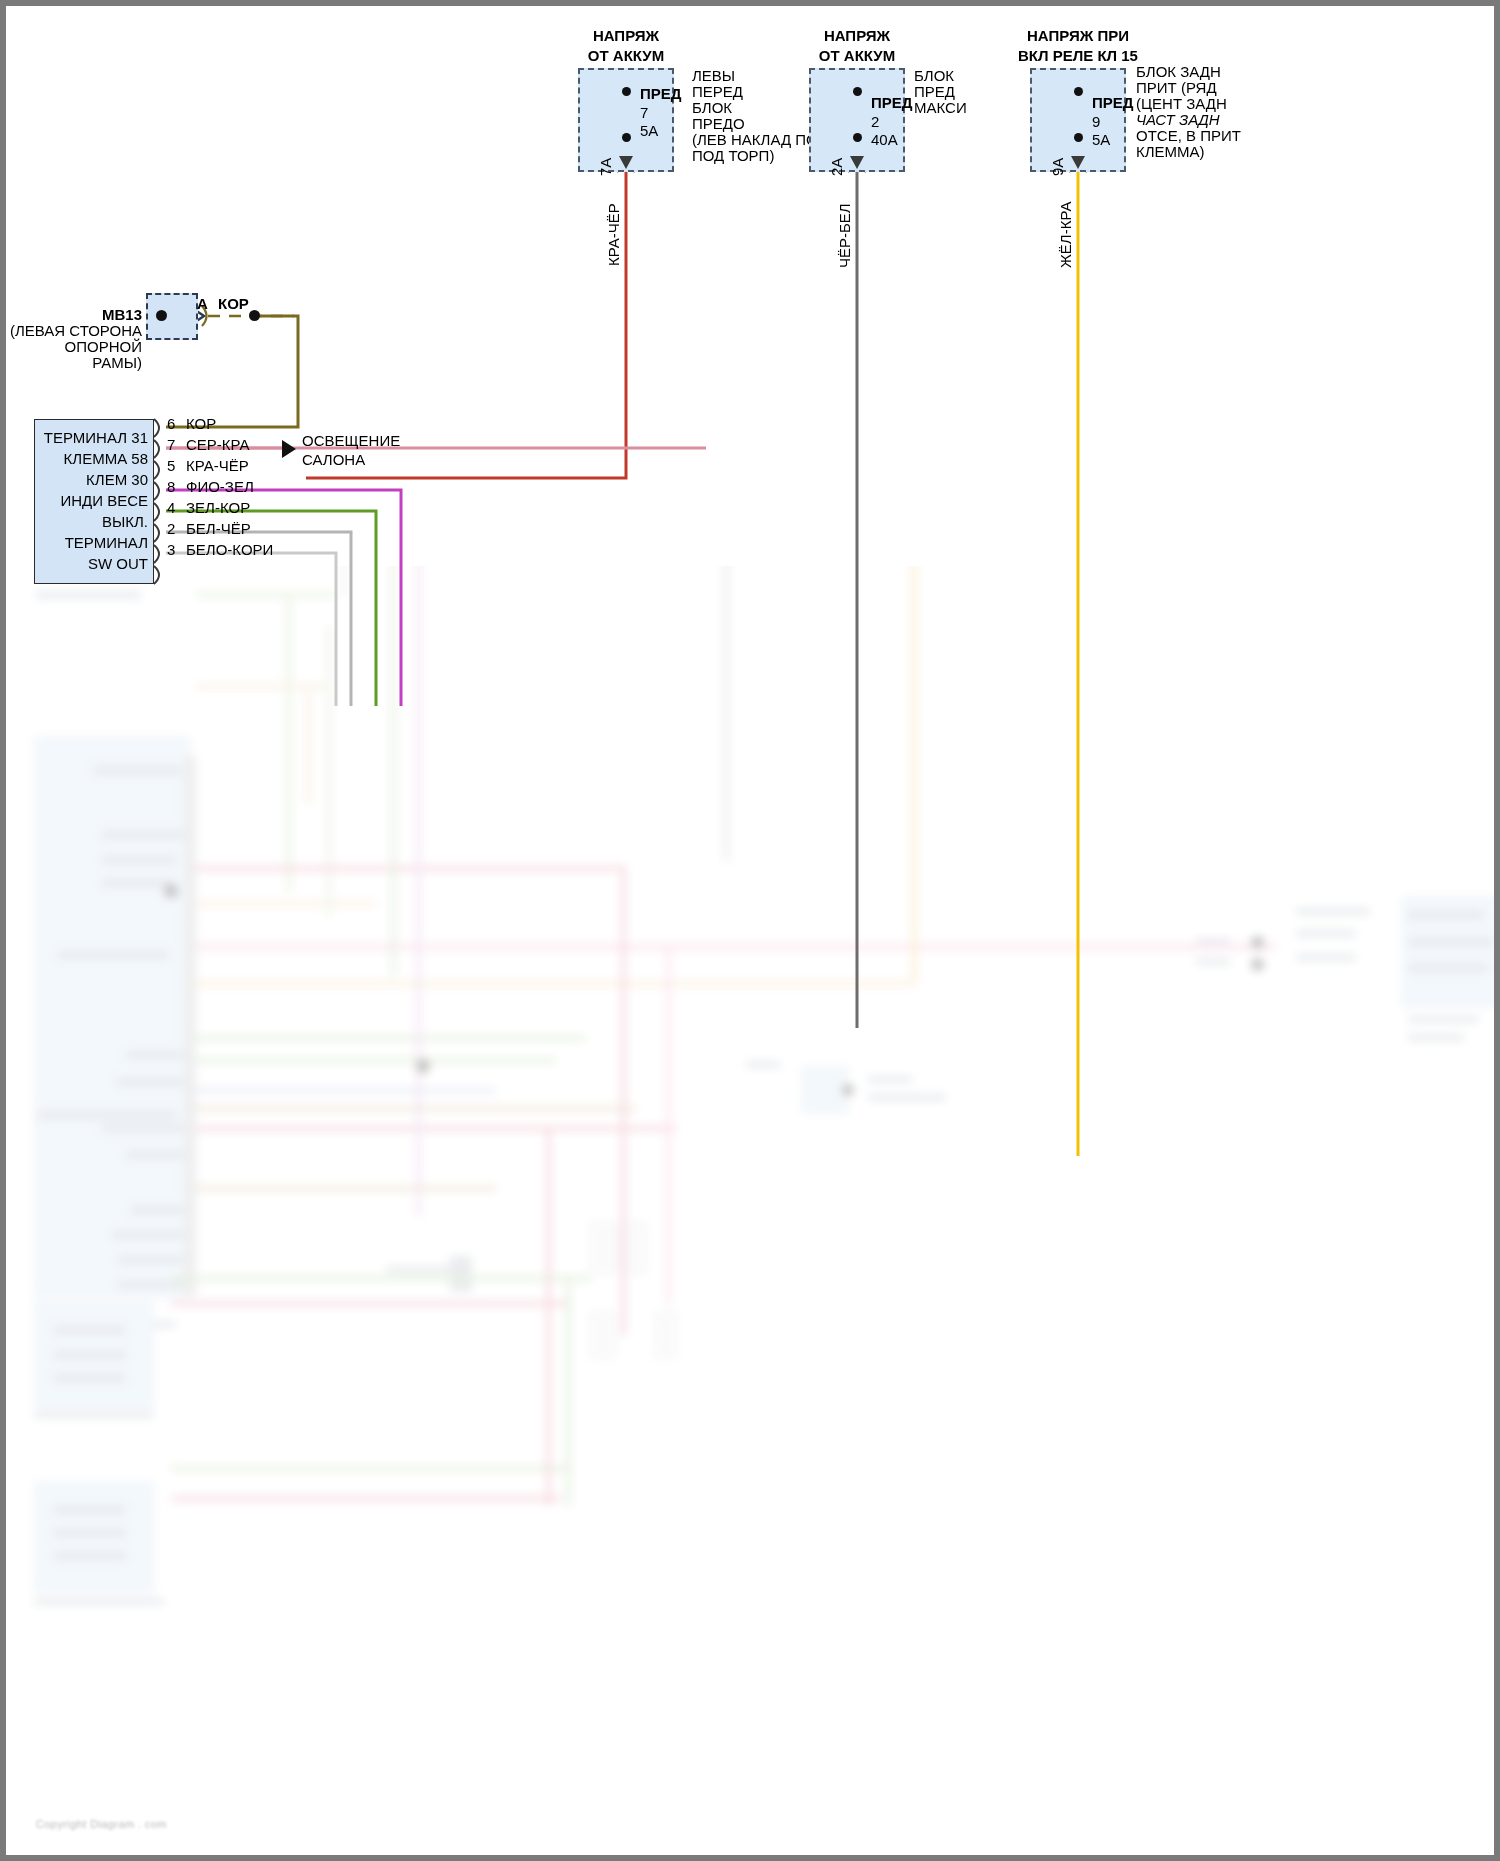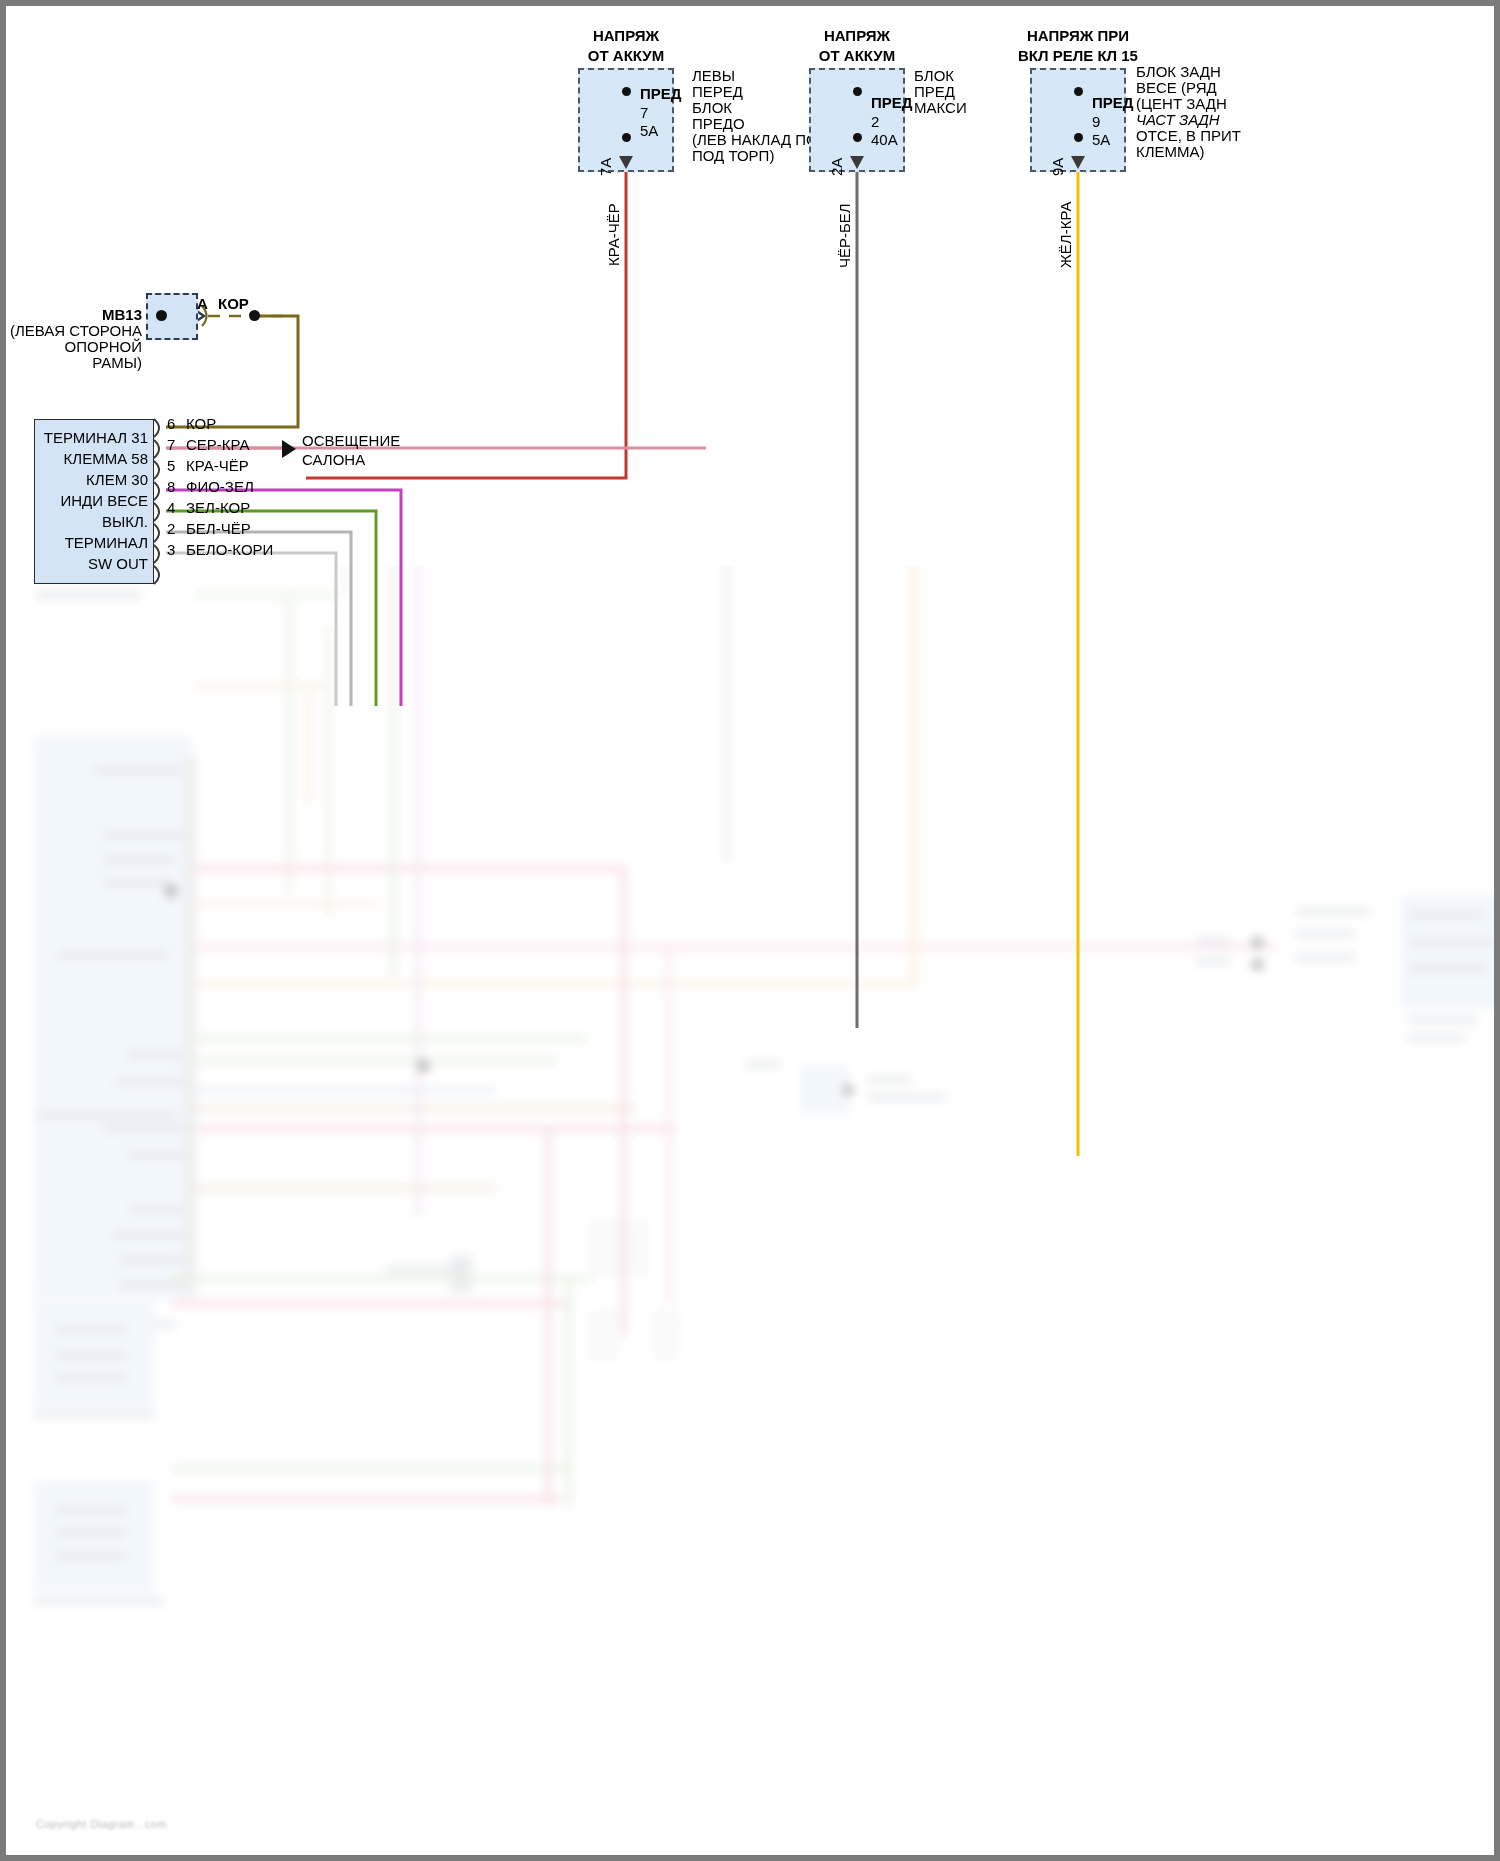--- a/index.html
+++ b/index.html
@@ -264,21 +264,21 @@
   <div class="txt b ctr" style="left:992px;top:22px;width:160px;text-align:center;">НАПРЯЖ ПРИ</div>
   <div class="txt b ctr" style="left:972px;top:42px;width:200px;">ВКЛ РЕЛЕ КЛ 15</div>
   <div class="dot" style="left:1068px;top:81px;"></div>
   <div class="dot" style="left:1068px;top:127px;"></div>
   <div class="txt b" style="left:1086px;top:89px;">ПРЕД</div>
   <div class="txt" style="left:1086px;top:108px;">9</div>
   <div class="txt" style="left:1086px;top:126px;">5A</div>
   <div class="arrowD" style="left:1065px;top:150px;"></div>
   <div style="position:absolute;left:1130px;top:58px;">
     <div class="txt" style="position:relative;">БЛОК ЗАДН</div>
-    <div class="txt" style="position:relative;">ВЕСЕ (РЯД</div>
+    <div class="txt" style="position:relative;">ПРИТ (РЯД</div>
     <div class="txt" style="position:relative;">(ЦЕНТ ЗАДН</div>
     <div class="txt" style="position:relative;font-style:italic;">ЧАСТ ЗАДН</div>
     <div class="txt" style="position:relative;">ОТСЕ, В ПРИТ</div>
     <div class="txt" style="position:relative;">КЛЕММА)</div>
   </div>
   <div class="txt" style="left:1044px;top:170px;transform:rotate(-90deg);transform-origin:left top;">9А</div>
   <div class="txt" style="left:1052px;top:262px;transform:rotate(-90deg);transform-origin:left top;">ЖЁЛ-КРА</div>
 
   <div class="mb13-box" style="left:140px;top:287px;width:52px;height:47px;"></div>
   <div class="bigdot" style="left:150px;top:304px;"></div>

